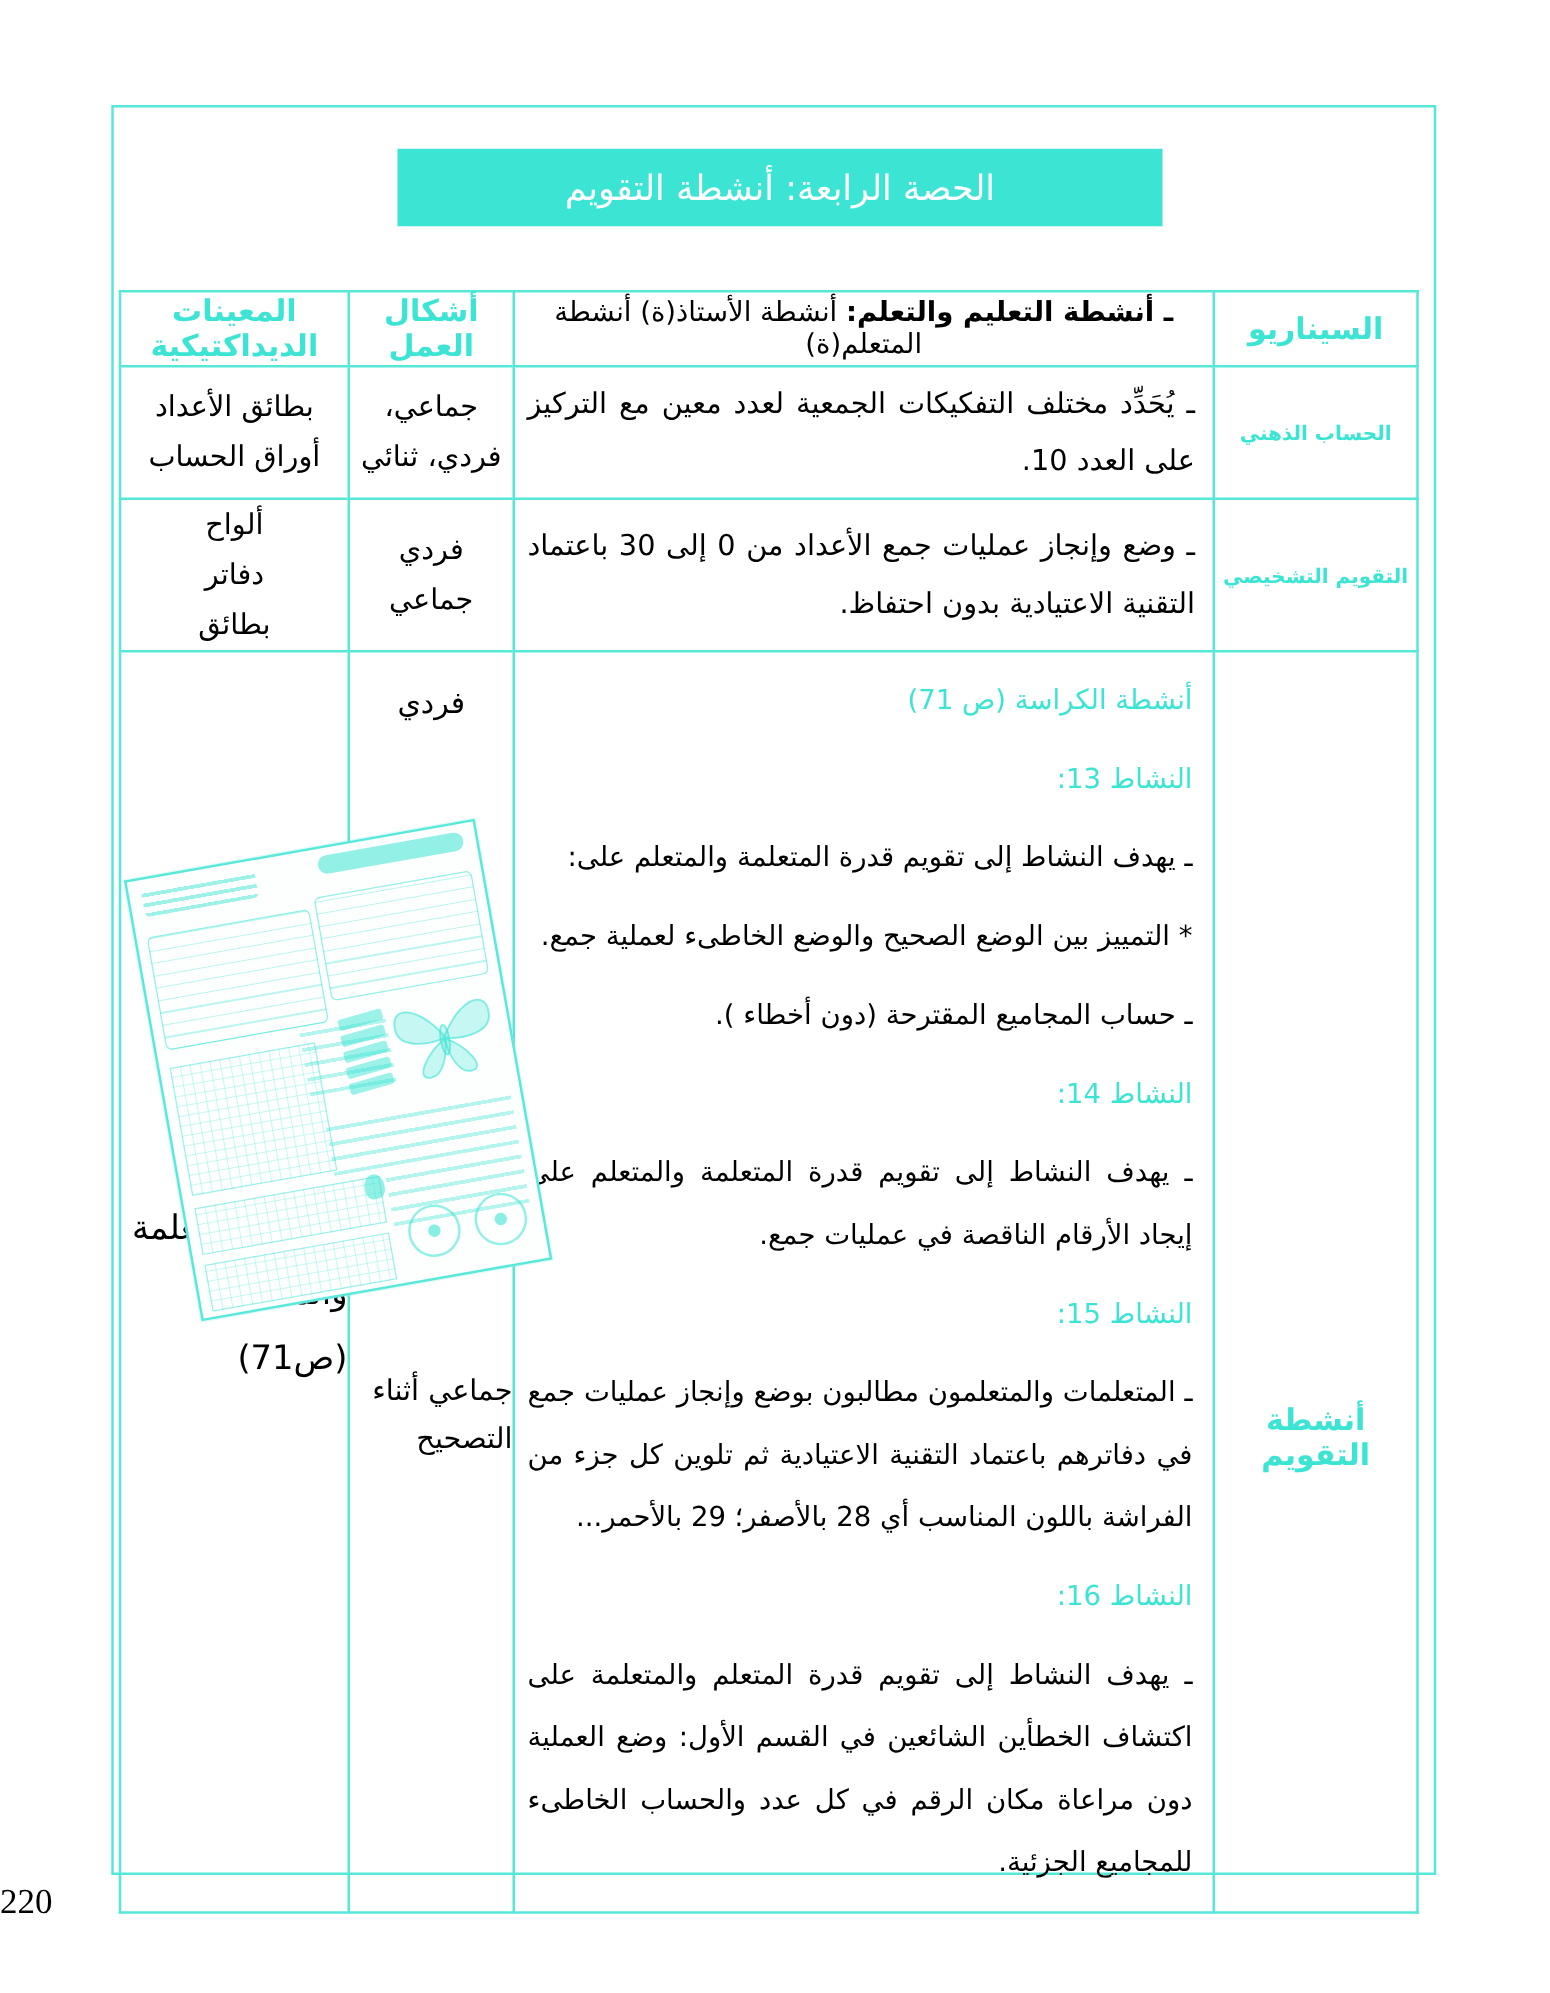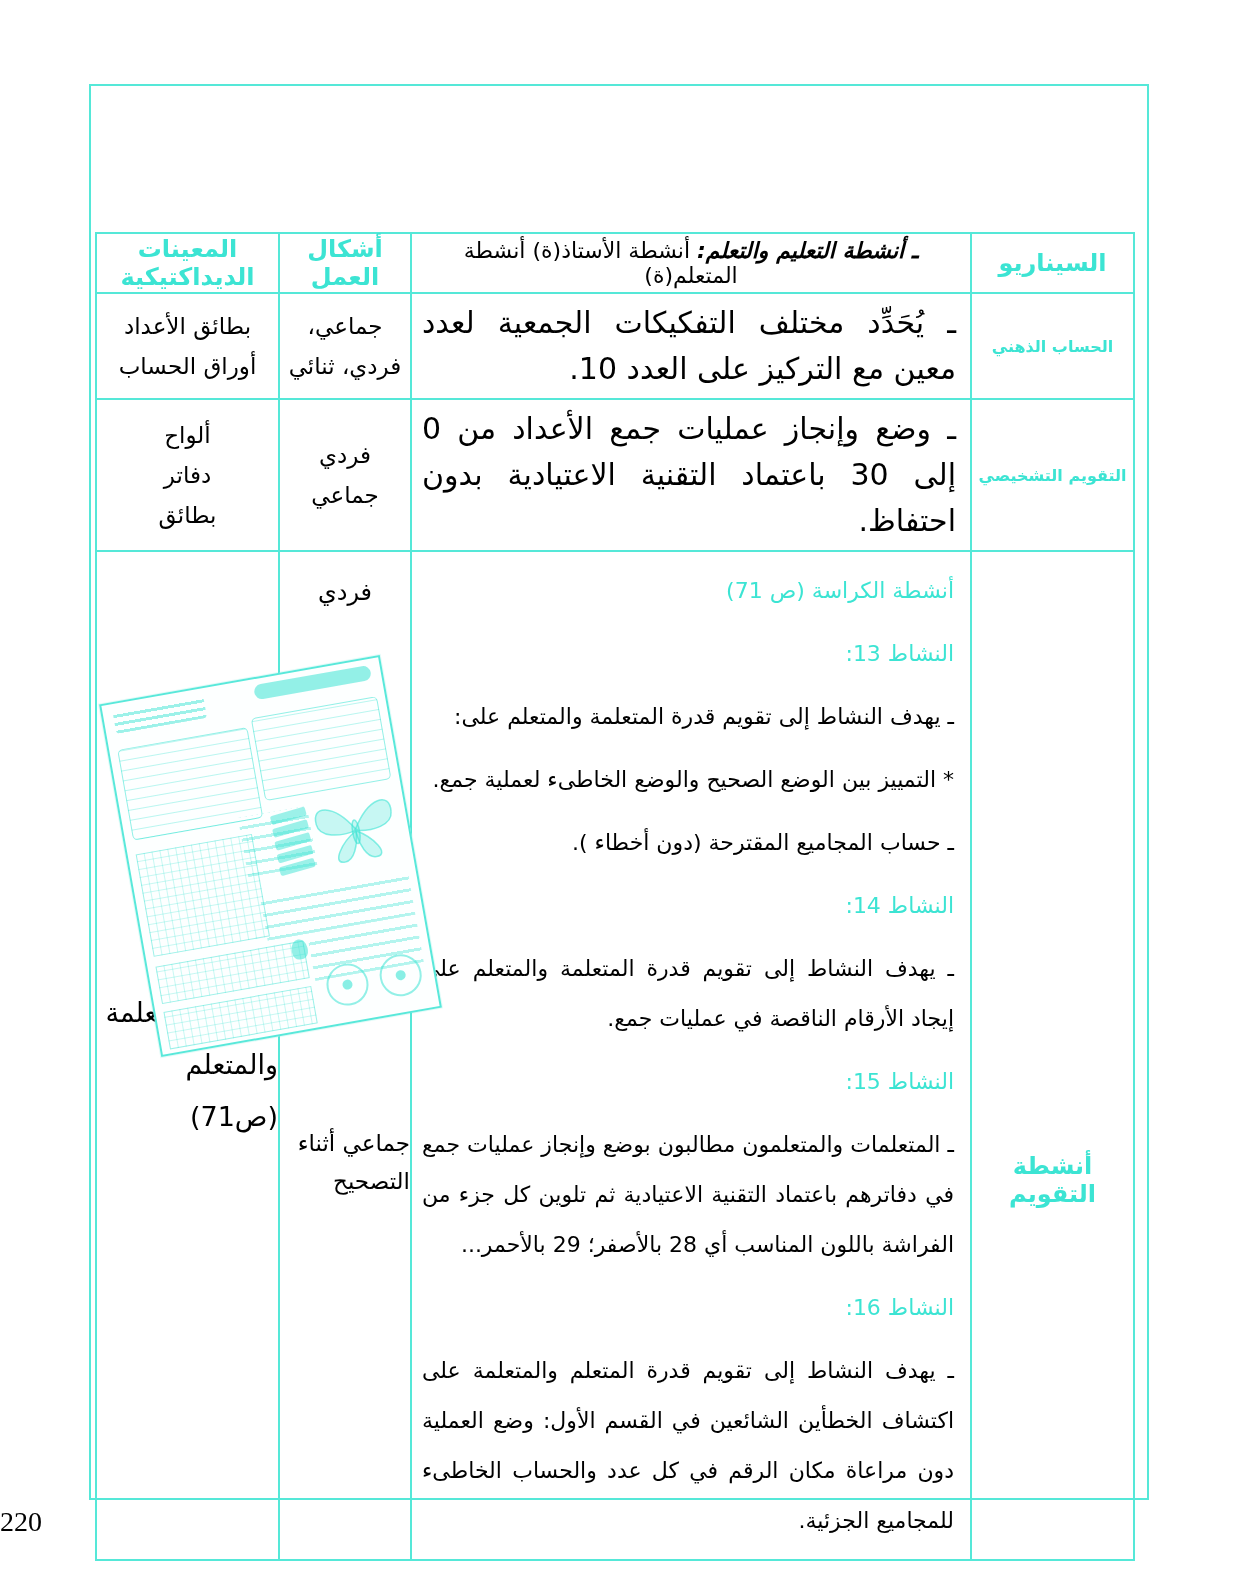--- a/index.html
+++ b/index.html
@@ -20,23 +20,23 @@
     font-size:28px;direction:rtl;
   }
   table.lesson{
     position:absolute;left:95px;top:232px;width:1038px;
     border-collapse:collapse;table-layout:fixed;direction:rtl;
   }
   table.lesson td{border:2px solid var(--border);vertical-align:middle;background:transparent;margin-top:22px;}
   .accent-b{color:var(--accent);font-weight:bold;}
   td.c{text-align:center;}
   td.head-act{text-align:center;font-size:22px;padding:4px 8px;}
-  td.head-act .b{font-weight:bold;font-style:italic;}
+  td.head-act .b{font-weight:bold;}
   .hdr{font-size:24px;}
-  td.act{font-size:30px;text-align:justify;padding:6px 14px 6px 10px;line-height:46px;vertical-align:middle;}
+  td.act{font-size:23px;text-align:justify;padding:6px 14px 6px 10px;line-height:46px;vertical-align:middle;}
   .wf-lines div,.aid-lines div{font-size:23px;line-height:40px;}
   td.scenario-tall{vertical-align:top;padding-top:248px;font-size:24px;}
   td.aids-tall{vertical-align:top;padding-top:18px;}
   .aid-top{font-size:27px;line-height:52px;}
   td.work-tall{position:relative;vertical-align:top;}
   .wf-top{position:absolute;top:26px;left:0;width:100%;text-align:center;font-size:24px;}
   .wf-bottom{position:absolute;top:572px;left:0;width:100%;font-size:23px;line-height:38px;}
   td.assess{vertical-align:top;padding:14px 16px 0 10px;}
   p.seg{font-size:22px;line-height:50px;text-align:justify;margin:0 0 13px;}
   p.seg.accent{color:var(--accent);text-align:right;}
@@ -74,20 +74,23 @@
   .s-w1{bottom:16px;right:12px;}
   .s-w2{bottom:16px;right:66px;}
   .s-kid{bottom:70px;right:120px;width:16px;height:20px;border-radius:50% 50% 40% 40%;background:rgba(60,228,211,.55);}
 </style>
 </head>
 <body>
 
 <div class="page">
   <div class="frame"></div>
 
+  <div class="banner">
+    <span>الحصة الرابعة: أنشطة التقويم</span>
+  </div>
 
   <table class="lesson" dir="rtl">
     <colgroup>
       <col style="width:163px">
         <col style="width:560px">
         <col style="width:132px">
         <col style="width:183px">
     </colgroup>
     <tbody>
         <tr>

